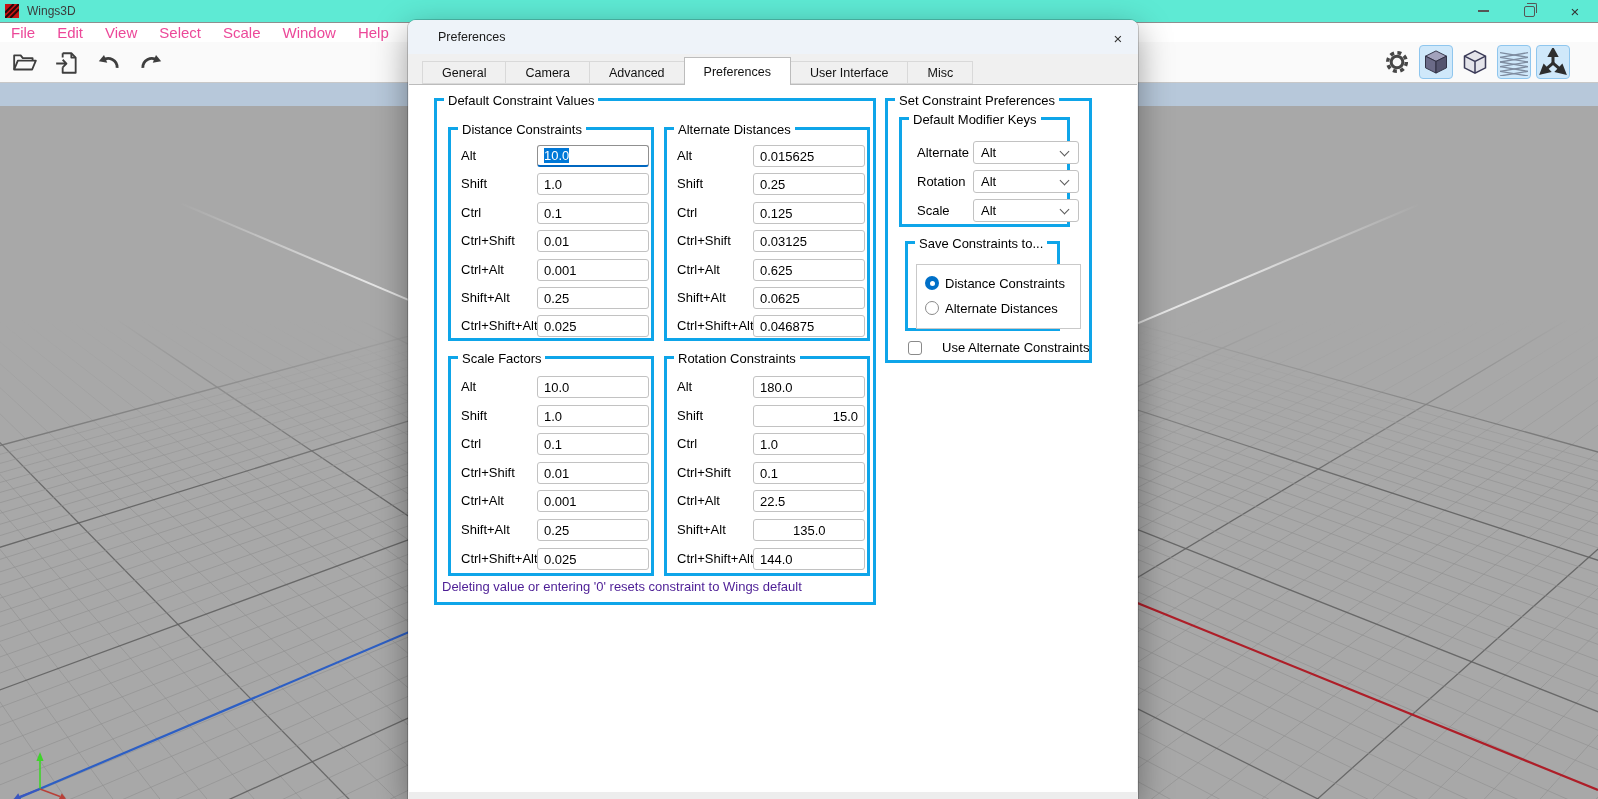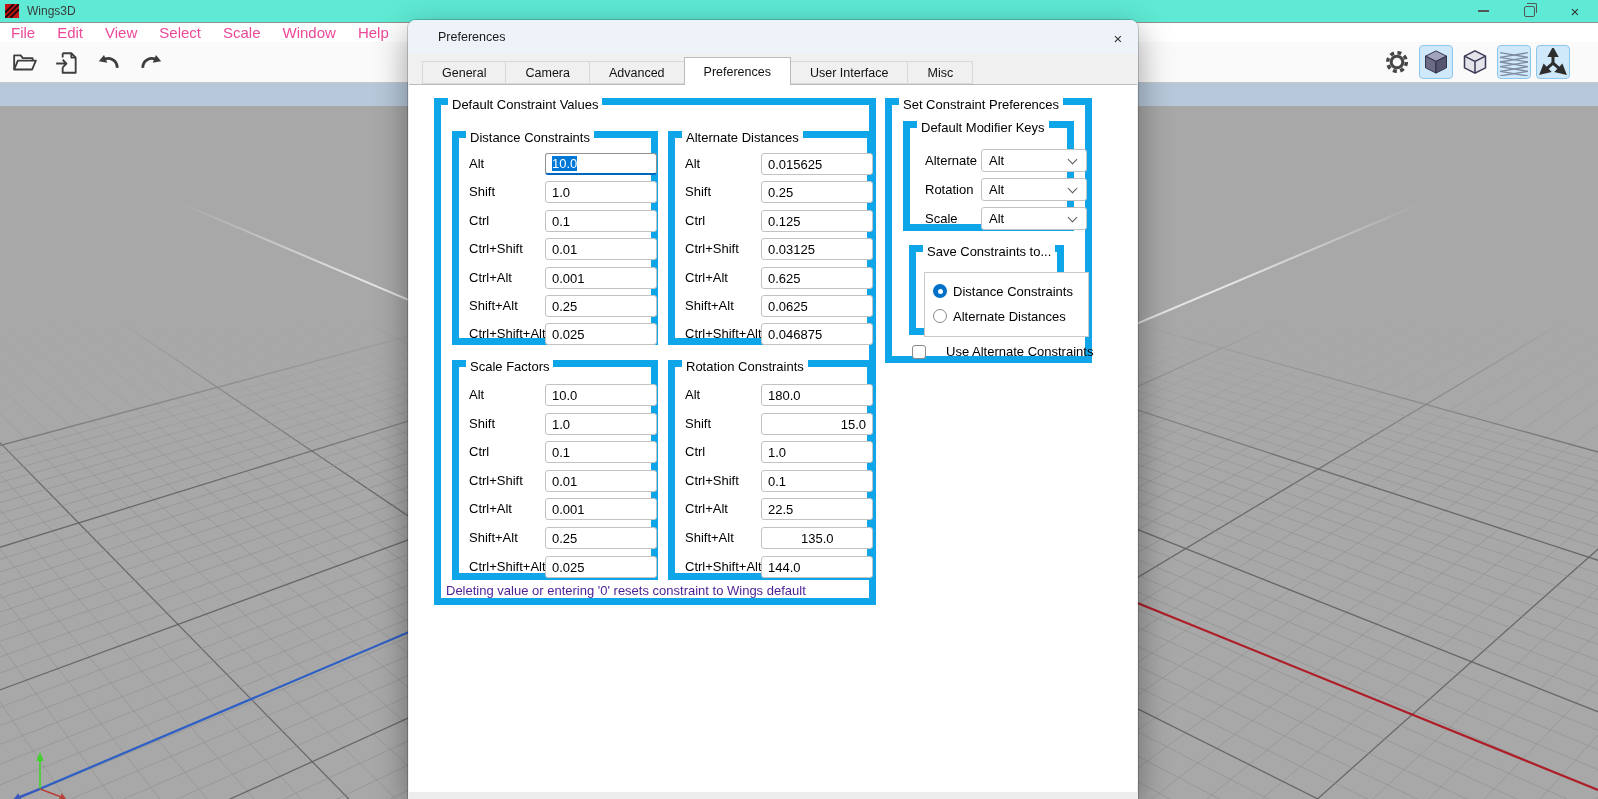--- a/index.html
+++ b/index.html
@@ -46,21 +46,21 @@
   .tabs{position:absolute;left:14px;top:39px;height:25px;display:flex;align-items:flex-end;z-index:2;}
   .tab{height:23px;line-height:23px;padding:0 19px;font-size:12.5px;color:#111;background:#f0f0f0;
        border:1px solid #d9d9d9;margin-right:-1px;box-sizing:border-box;white-space:nowrap;}
   .tab.active{height:28px;line-height:28px;background:#ffffff;border-color:#bcbcbc;border-bottom:none;
               position:relative;z-index:3;margin-bottom:-1px;}
   .content{position:absolute;left:1px;right:1px;top:64px;bottom:7px;background:#ffffff;
            border-top:1px solid #bcbcbc;}
   .dlg-bottom{position:absolute;left:1px;right:1px;bottom:0;height:7px;background:#ededed;}
 
   
-  .group{position:absolute;border:7px solid #0ea5e9;box-sizing:border-box;}
+  .group{position:absolute;border:3px solid #0ea5e9;box-sizing:border-box;}
   .legend{position:absolute;top:-8px;left:7px;background:#fff;padding:0 4px;font-size:13px;
           color:#000;white-space:nowrap;line-height:15px;}
   .rowlabel{position:absolute;left:10px;font-size:13px;color:#000;line-height:22px;white-space:nowrap;}
   .tbox{position:absolute;left:86px;width:112px;height:22px;box-sizing:border-box;background:#fff;
         border:1px solid #c2c2c2;border-radius:3px;font-size:13px;color:#000;padding:0 6px;
         font-family:"Liberation Sans",sans-serif;display:flex;align-items:center;}
   input.tbox{outline:none;}
   .tbox.focused{border-color:#909090;border-bottom:2px solid #0067c0;}
   .selhl{background:#0078d7;color:#fff;}
 

